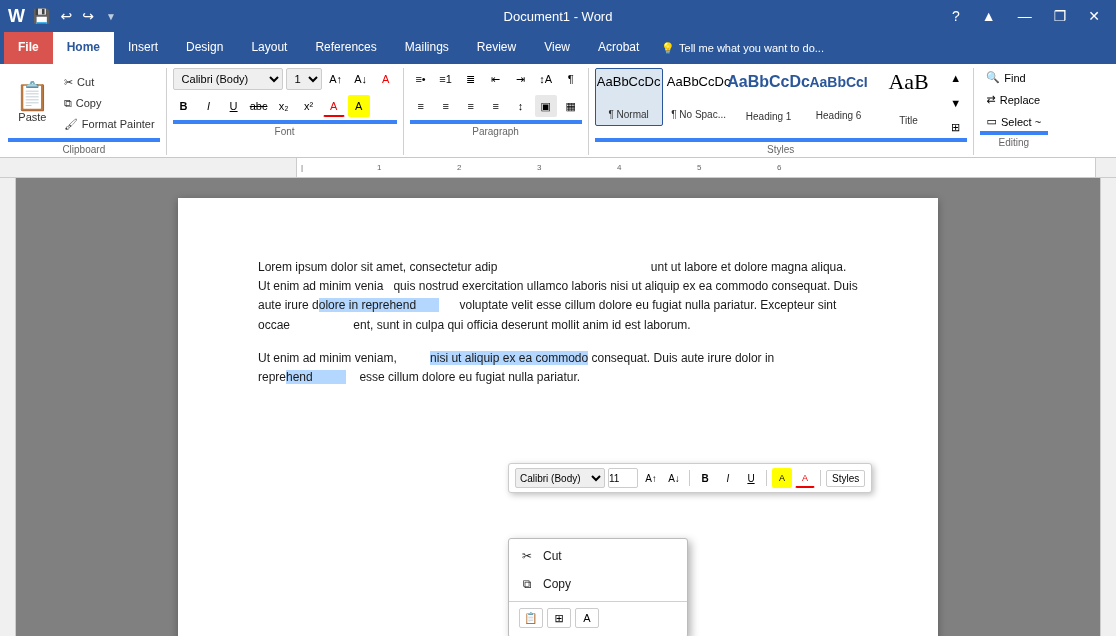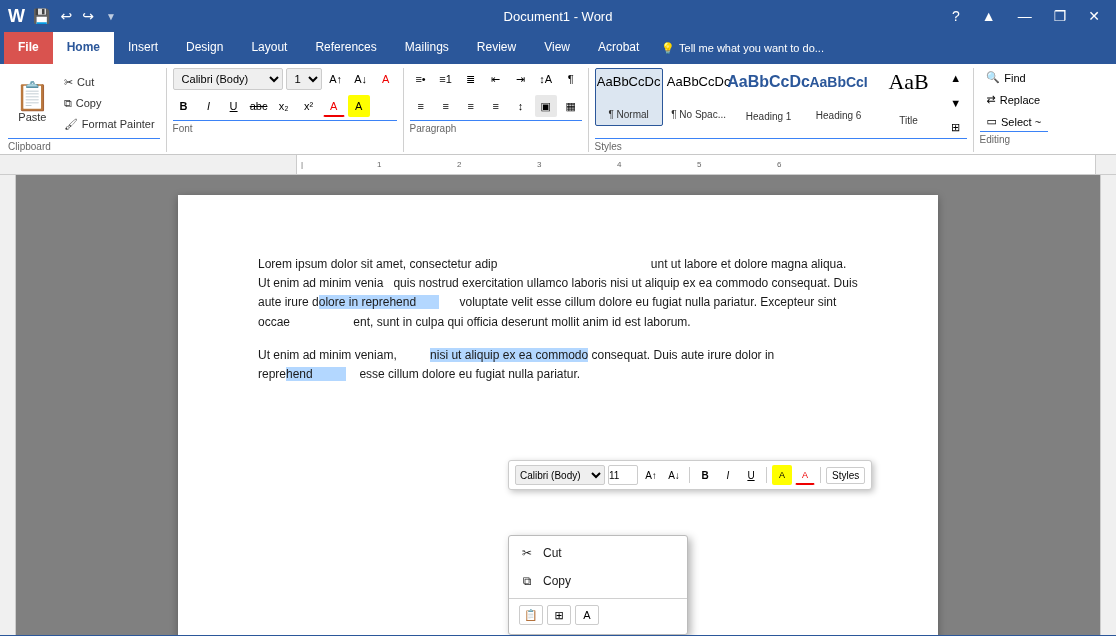--- a/index.html
+++ b/index.html
@@ -252,23 +252,23 @@
       background: #f0f0f0;
       border-left: 1px solid #ccc;
       flex-shrink: 0;
     }
 
     
     .qa-icon { font-size: 14px; color: white; cursor: pointer; padding: 2px; }
     .group-label-fixed {
       font-size: 10px;
       color: #666;
-      border-top: 1px solid #3b82f6;
+      border-top: 4px solid #3b82f6;
       padding-top: 2px;
-      text-align: left;
+      text-align: center;
       width: 100%;
     }
 
     .font-group-content {
       display: flex;
       flex-direction: column;
       gap: 2px;
     }
 
     .styles-list {

